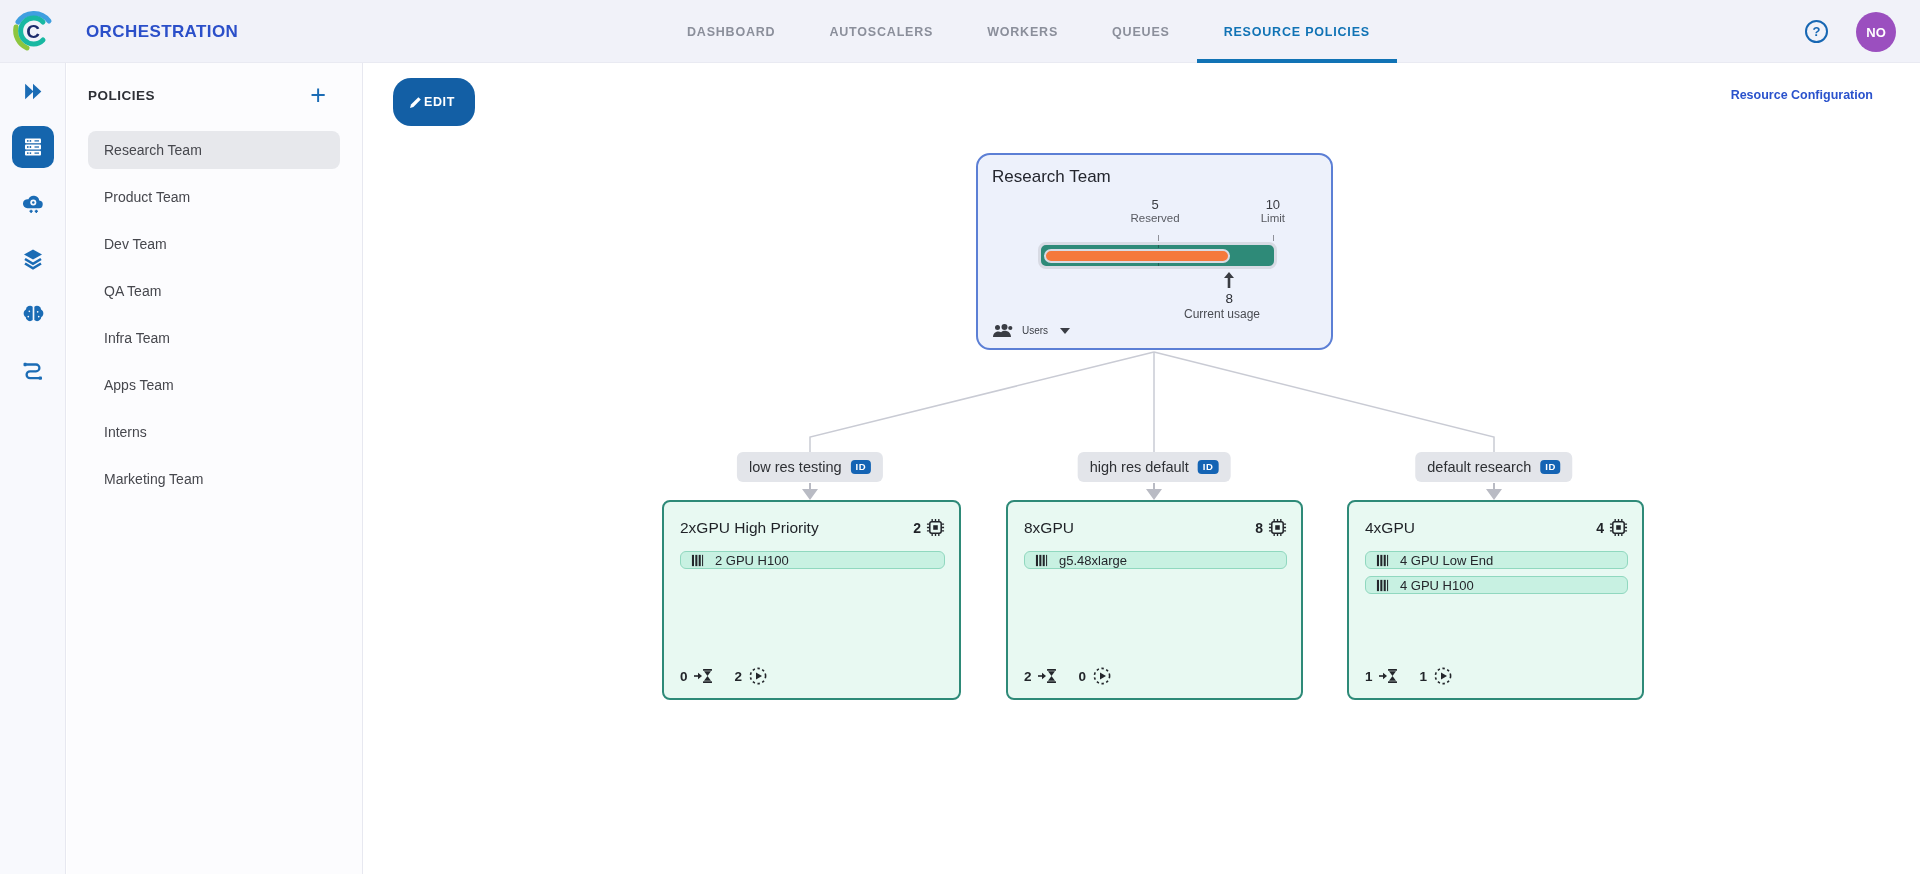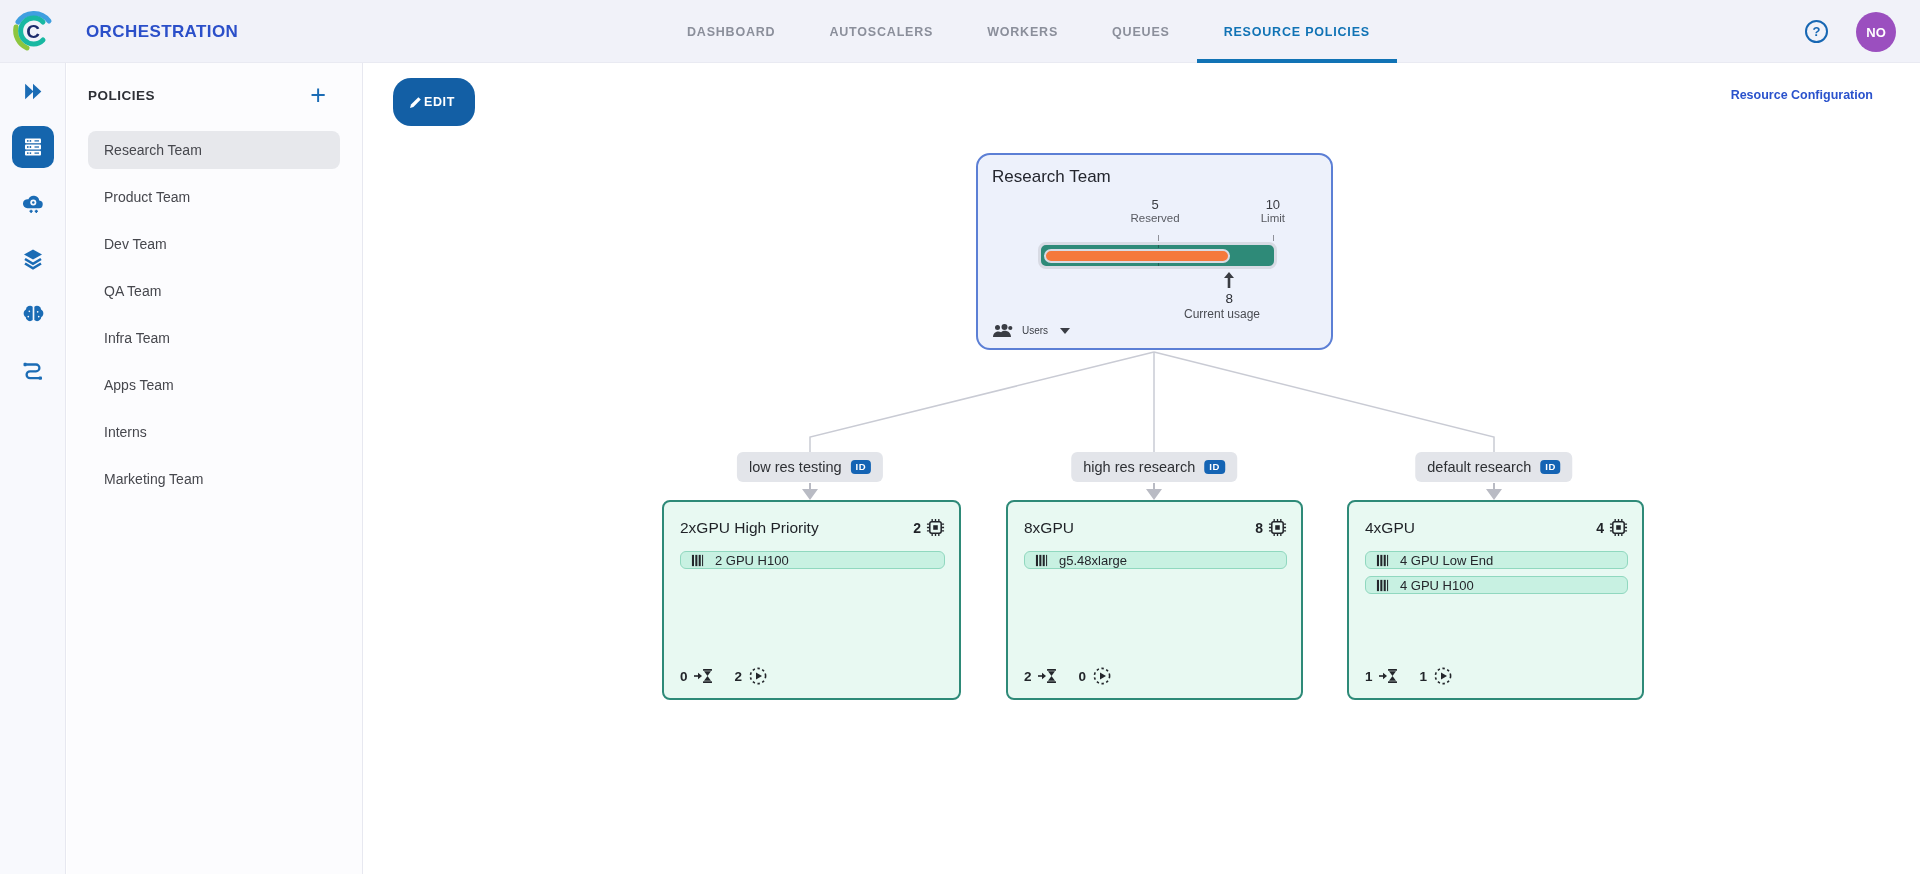--- a/index.html
+++ b/index.html
@@ -273,21 +273,21 @@
     <span>Users</span>
     <span class="caret-down"></span>
   </div>
 </div>
 
 <div class="q-label" style="left:810px;">
   <span>low res testing</span>
   <span class="id-badge">ID</span>
 </div>
 <div class="q-label" style="left:1154px;">
-  <span>high res research</span>
+  <span>high res default</span>
   <span class="id-badge">ID</span>
 </div>
 <div class="q-label" style="left:1494px;justify-content:center;">
   <span>default research</span>
   <span class="id-badge">ID</span>
 </div>
 
 <div class="node-card" style="left:662px; width:299px;">
   <div class="node-head">
     <div class="node-title">2xGPU High Priority</div>

